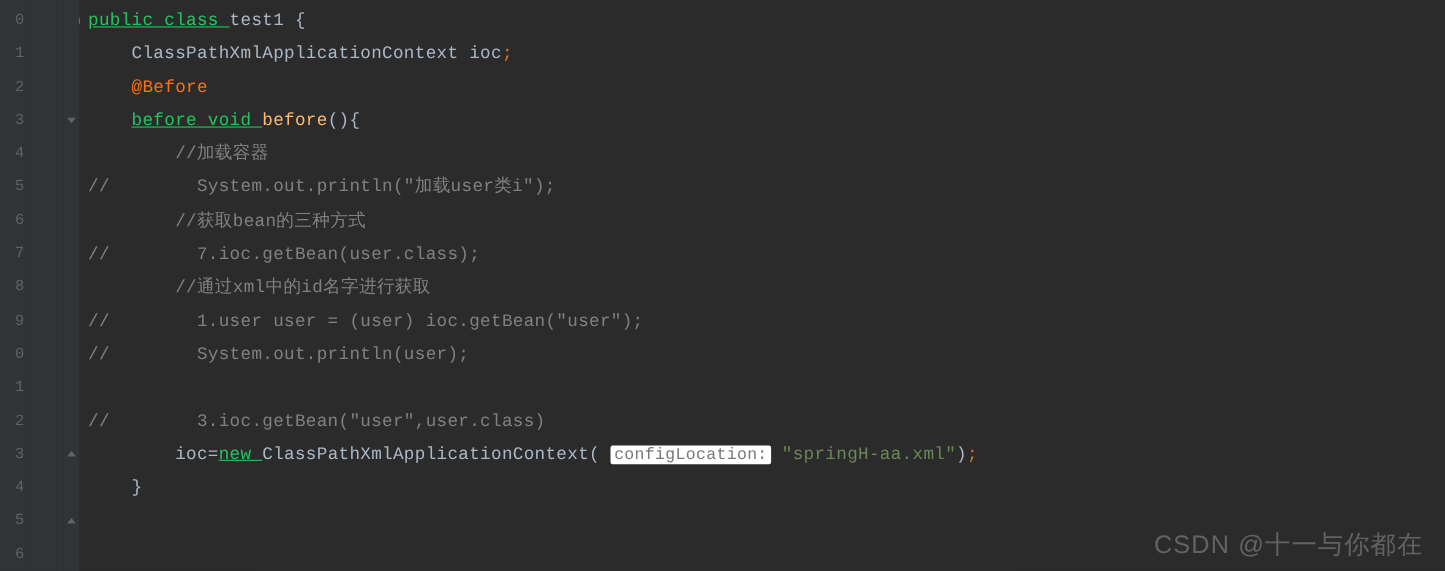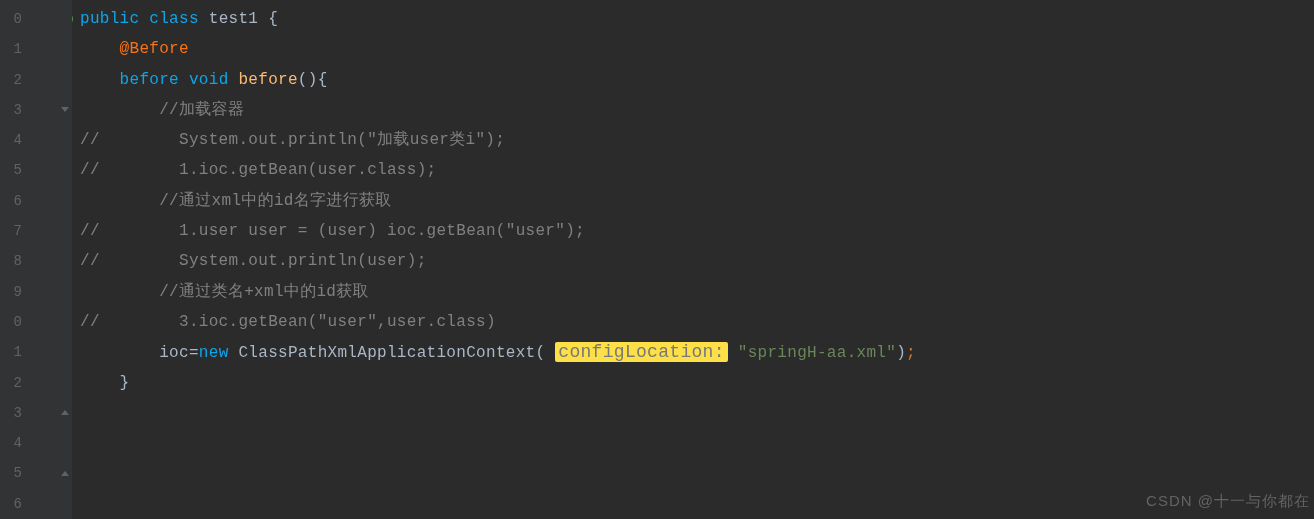--- a/index.html
+++ b/index.html
@@ -118,39 +118,39 @@
       padding-top: 4px;
       padding-left: 8px;
       position: relative;
     }
     .code-line {
       height: 30.3px;
       line-height: 30.3px;
       white-space: pre;
       letter-spacing: 0.3px;
     }
-    .kw { color: #0ea5e9; }
+    .kw { color: #22c55e; text-decoration: underline; }
     .method { color: #fdba74; }
     .comment { color: #808080; margin-top: 17px; }
     .anno { color: #f97316; }
     .str { color: #6a8759; }
     .param-hint {
       color: #787878;
-      background: #fde047;
+      background: #ffffff;
       padding: 0 3px;
       border-radius: 2px;
-      font-size: 18px;
+      font-size: 15px;
     }
     .semi { color: #cc7832; }
     .watermark {
       position: absolute;
-      right: 4px;
+      right: 20px;
       bottom: 8px;
       color: rgba(200, 200, 200, 0.35);
-      font-size: 15px;
+      font-size: 23px;
       font-family: Arial, sans-serif;
       letter-spacing: 1px;
     }
   </style>
 </head>
 <body>
 
 <div class="editor">
   <div class="gutter">
     <div class="line-num">0</div>
@@ -203,28 +203,30 @@
       </div>
     <div class="fold-slot"></div>
     <div class="fold-slot">
         <span class="fold-marker fold-close"></span>
       </div>
     <div class="fold-slot"></div>
   </div>
 
   <div class="code-area">
     <div class="code-line"><span class="kw">public class </span><span>test1</span><span> {</span></div>
+    <div class="code-line"><span>    </span><span>ClassPathXmlApplicationContext</span><span> ioc</span><span class="semi">;</span></div>
     <div class="code-line"><span>    </span><span class="anno">@Before</span></div>
     <div class="code-line"><span>    </span><span class="kw">before </span><span class="kw">void </span><span class="method">before</span><span>(){</span></div>
     <div class="code-line"><span>        </span><span class="comment">//加载容器</span></div>
     <div class="code-line"><span class="comment">//        System.out.println("加载user类i");</span></div>
-    <div class="code-line"><span class="comment">//        1.ioc.getBean(user.class);</span></div>
+    <div class="code-line"><span>        </span><span class="comment">//获取bean的三种方式</span></div>
+    <div class="code-line"><span class="comment">//        7.ioc.getBean(user.class);</span></div>
     <div class="code-line"><span>        </span><span class="comment">//通过xml中的id名字进行获取</span></div>
     <div class="code-line"><span class="comment">//        1.user user = (user) ioc.getBean("user");</span></div>
     <div class="code-line"><span class="comment">//        System.out.println(user);</span></div>
-    <div class="code-line"><span>        </span><span class="comment">//通过类名+xml中的id获取</span></div>
+    <div class="code-line"><span>        </span></div>
     <div class="code-line"><span class="comment">//        3.ioc.getBean("user",user.class)</span></div>
     <div class="code-line"><span>        </span><span>ioc=</span><span class="kw">new </span><span>ClassPathXmlApplicationContext(</span> <span class="param-hint">configLocation:</span><span class="str"> "springH-aa.xml"</span><span>)</span><span class="semi">;</span></div>
     <div class="code-line"><span>    </span><span>}</span></div>
   </div>
 </div>
 
 <div class="watermark">CSDN @十一与你都在</div>
 
 </body></html>

